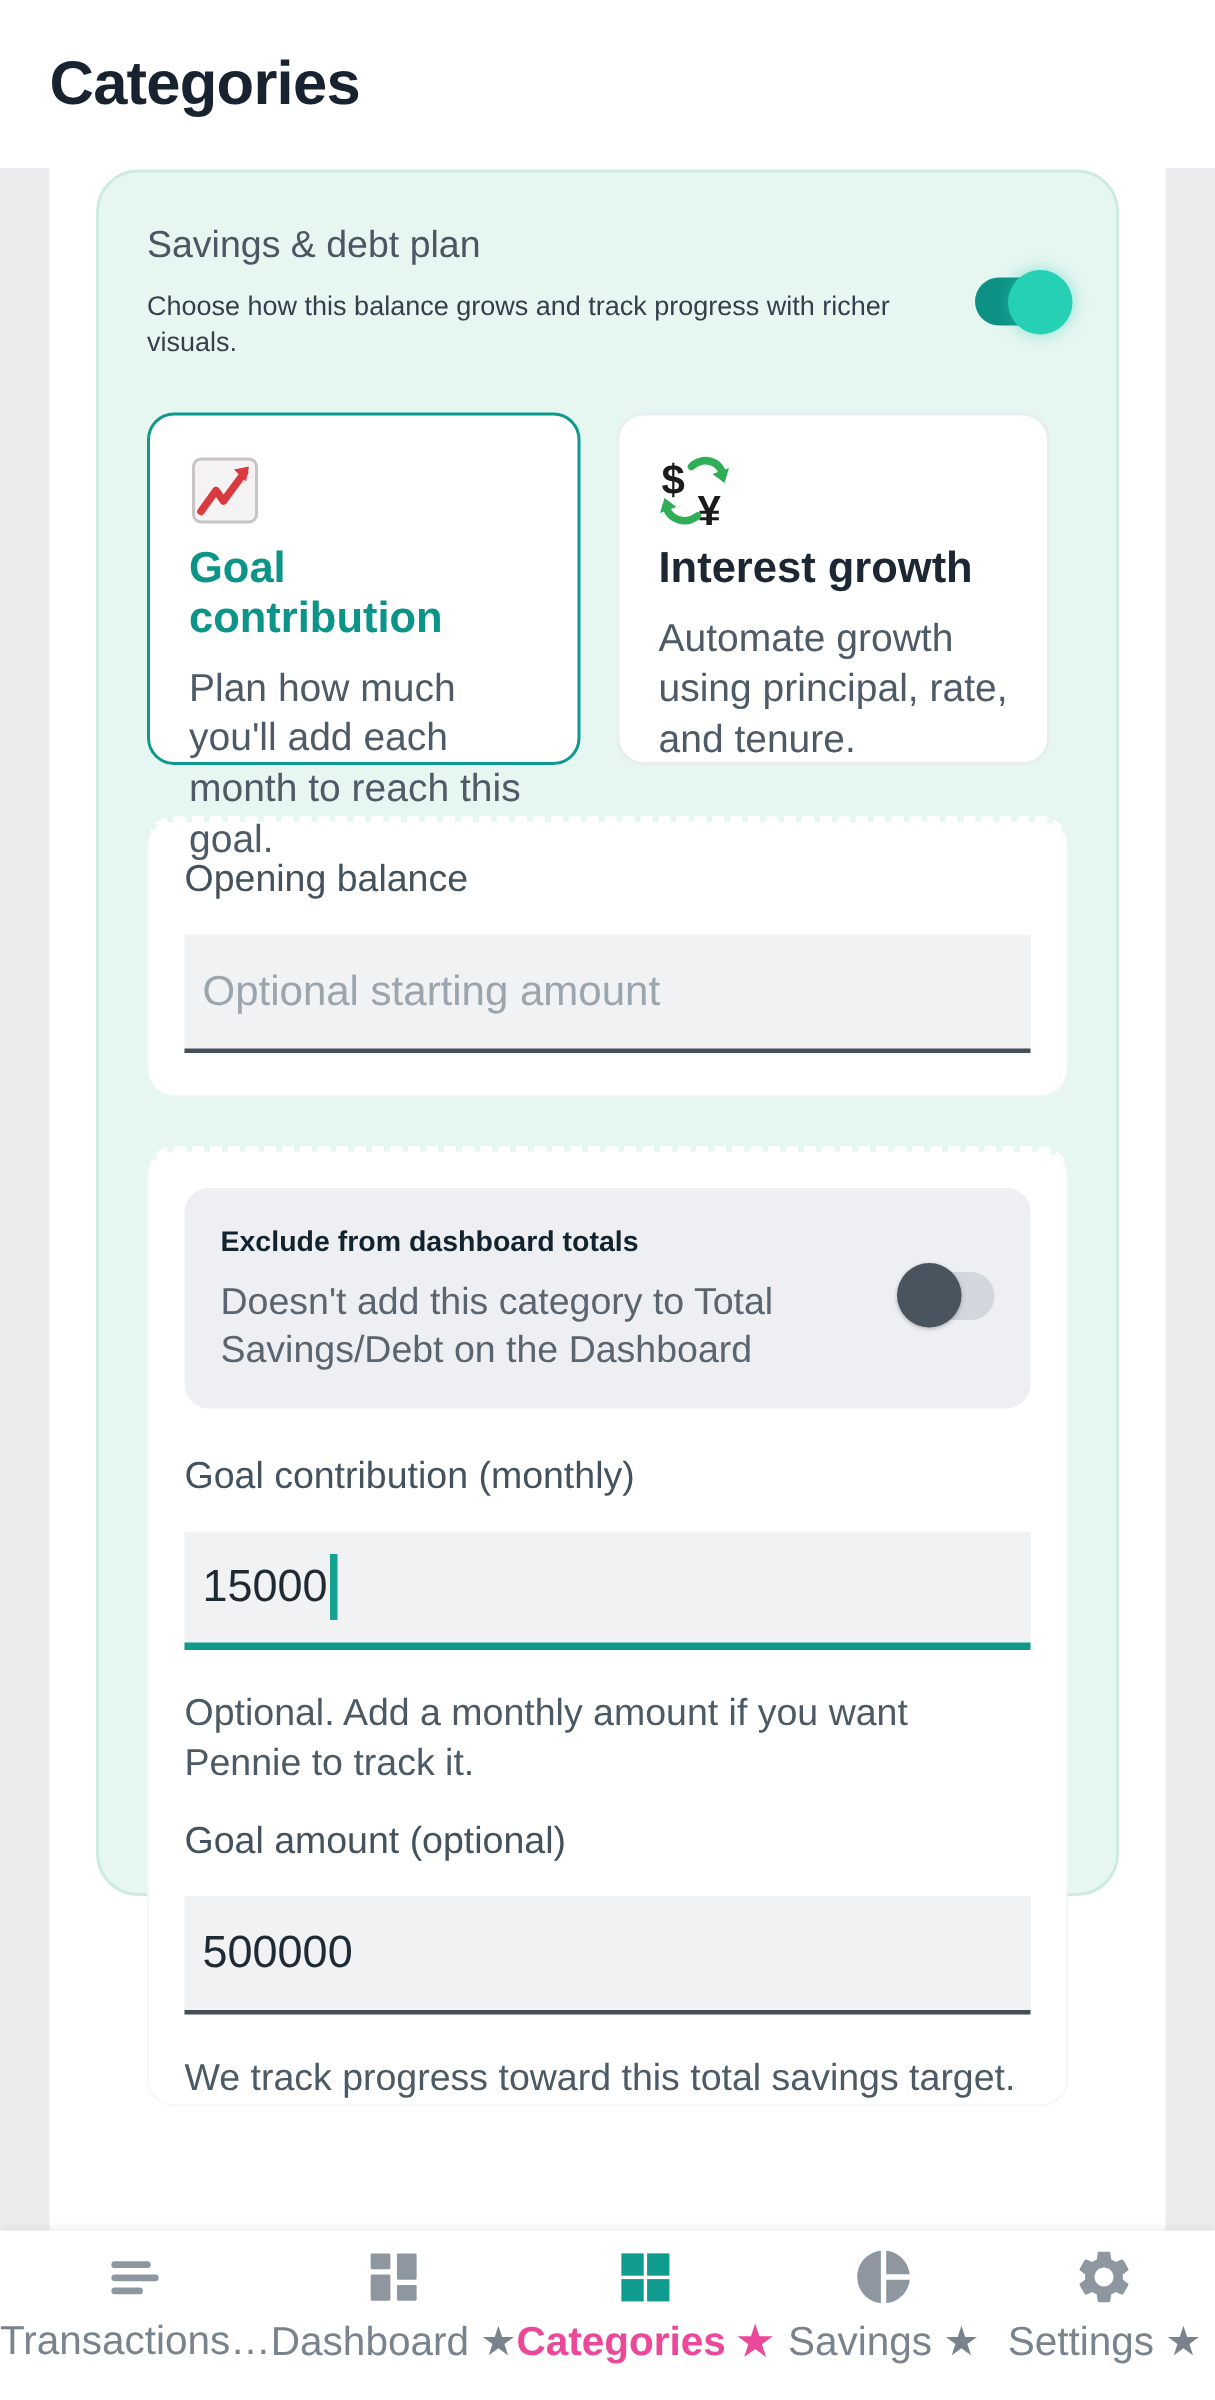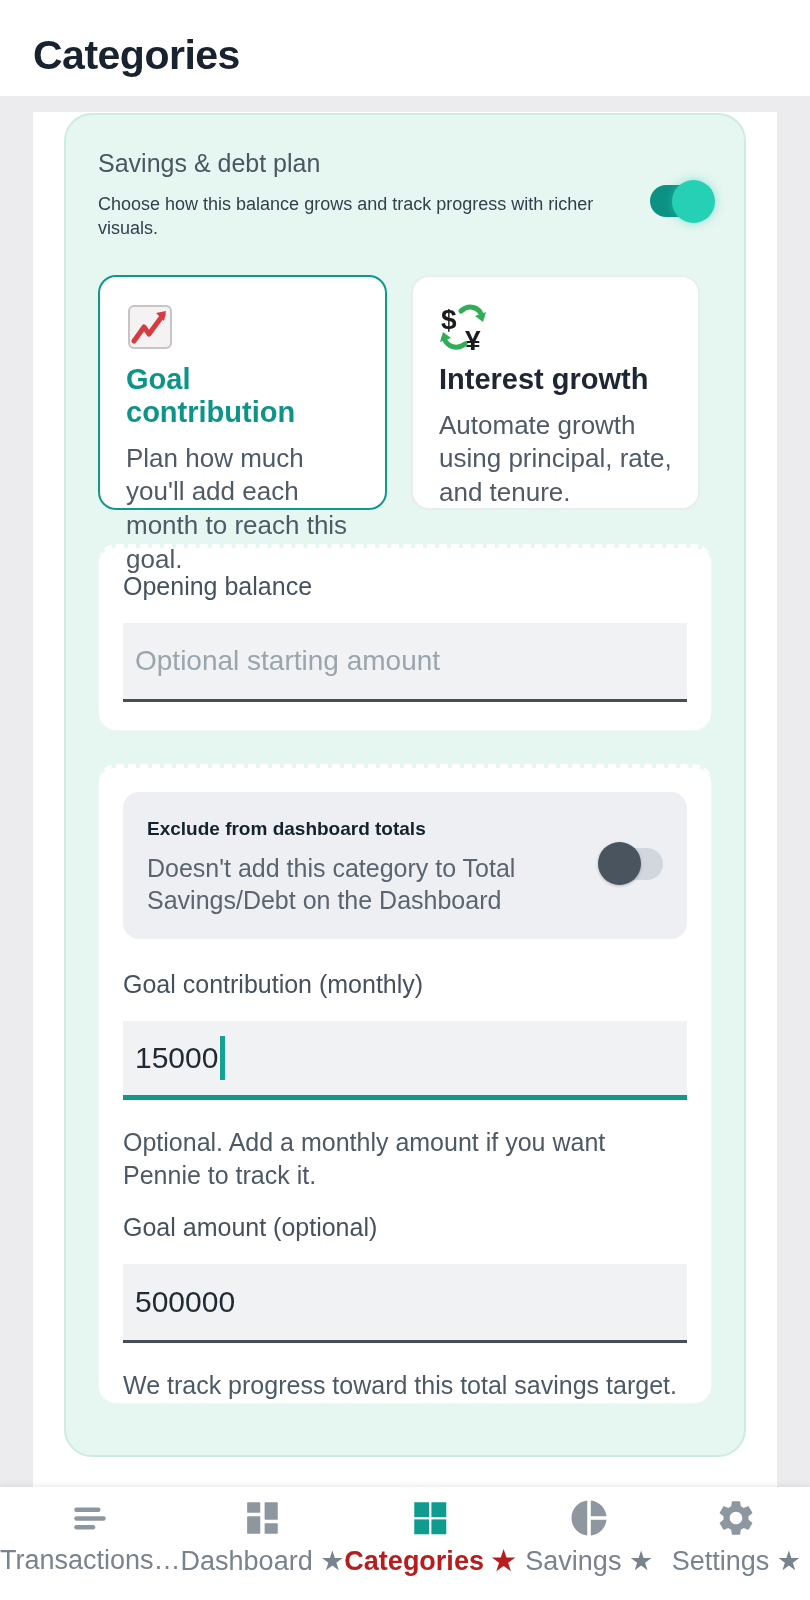--- a/index.html
+++ b/index.html
@@ -5,40 +5,40 @@
   * { margin:0; padding:0; box-sizing:border-box; }
   html,body { width:810px; height:1600px; overflow:hidden; }
   body {
     font-family:"Liberation Sans", sans-serif;
     background:#ececee;
     position:relative;
     color:#1c2733;
   }
   
   .app-header {
-    position:absolute; top:0; left:0; width:810px; height:96px;
+    position:absolute; top:0; left:0; width:810px; height:112px;
     background:#ffffff; z-index:3;
   }
   .app-header h1 {
     padding:32px 0 0 33px; font-size:41px; font-weight:bold; color:#192330;
     letter-spacing:-0.5px;
   }
   
   .panel {
     position:absolute; left:33px; right:33px; top:112px; bottom:113px;
     background:#ffffff; z-index:1; overflow:hidden;
   }
   
   .plan-card {
     margin:1px 31px 0 31px;
     background:#e6f6f1;
     border:2px solid #cdebe2;
     border-radius:28px;
     padding:34px 32px 50px 32px;
-    height:1344px;
+    height:1151px;
   }
   .plan-head { display:flex; justify-content:space-between; margin-bottom:34px; }
   .plan-title { font-size:25px; color:#4a5662; margin-bottom:15px; }
   .plan-sub { font-size:18px; color:#333f4b; line-height:1.32; width:530px; }
   
   .switch { position:relative; width:62px; height:32px; border-radius:16px; flex:0 0 auto; cursor:pointer; }
   .switch .thumb { position:absolute; width:43px; height:43px; border-radius:50%; top:-5.5px; }
   .switch.on  { background:#0d9185; margin-top:36px; }
   .switch.on .thumb  { right:-3px; background:#25d0b4; box-shadow:0 0 10px rgba(37,208,180,.5); }
   .switch.off { background:#d2d7dd; }
@@ -85,21 +85,21 @@
   
   .bottom-nav {
     position:absolute; bottom:0; left:0; width:810px; height:113px;
     background:#ffffff; z-index:4; display:flex;
     box-shadow:0 -2px 6px rgba(0,0,0,.07);
     padding-top:10px;
   }
   .nav-item { flex:1 1 0; display:flex; flex-direction:column; align-items:center; cursor:pointer; }
   .nav-ic { width:42px; height:42px; margin-bottom:6px; }
   .nav-label { font-size:27px; color:#79838d; white-space:nowrap; }
-  .nav-item.active .nav-label { color:#b91c1c; font-weight:bold; }
+  .nav-item.active .nav-label { color:#ec4899; font-weight:bold; }
 </style>
 </head>
 <body>
 
 <header class="app-header">
   <h1>Categories</h1>
 </header>
 
 <div class="panel">
   <section class="plan-card">

